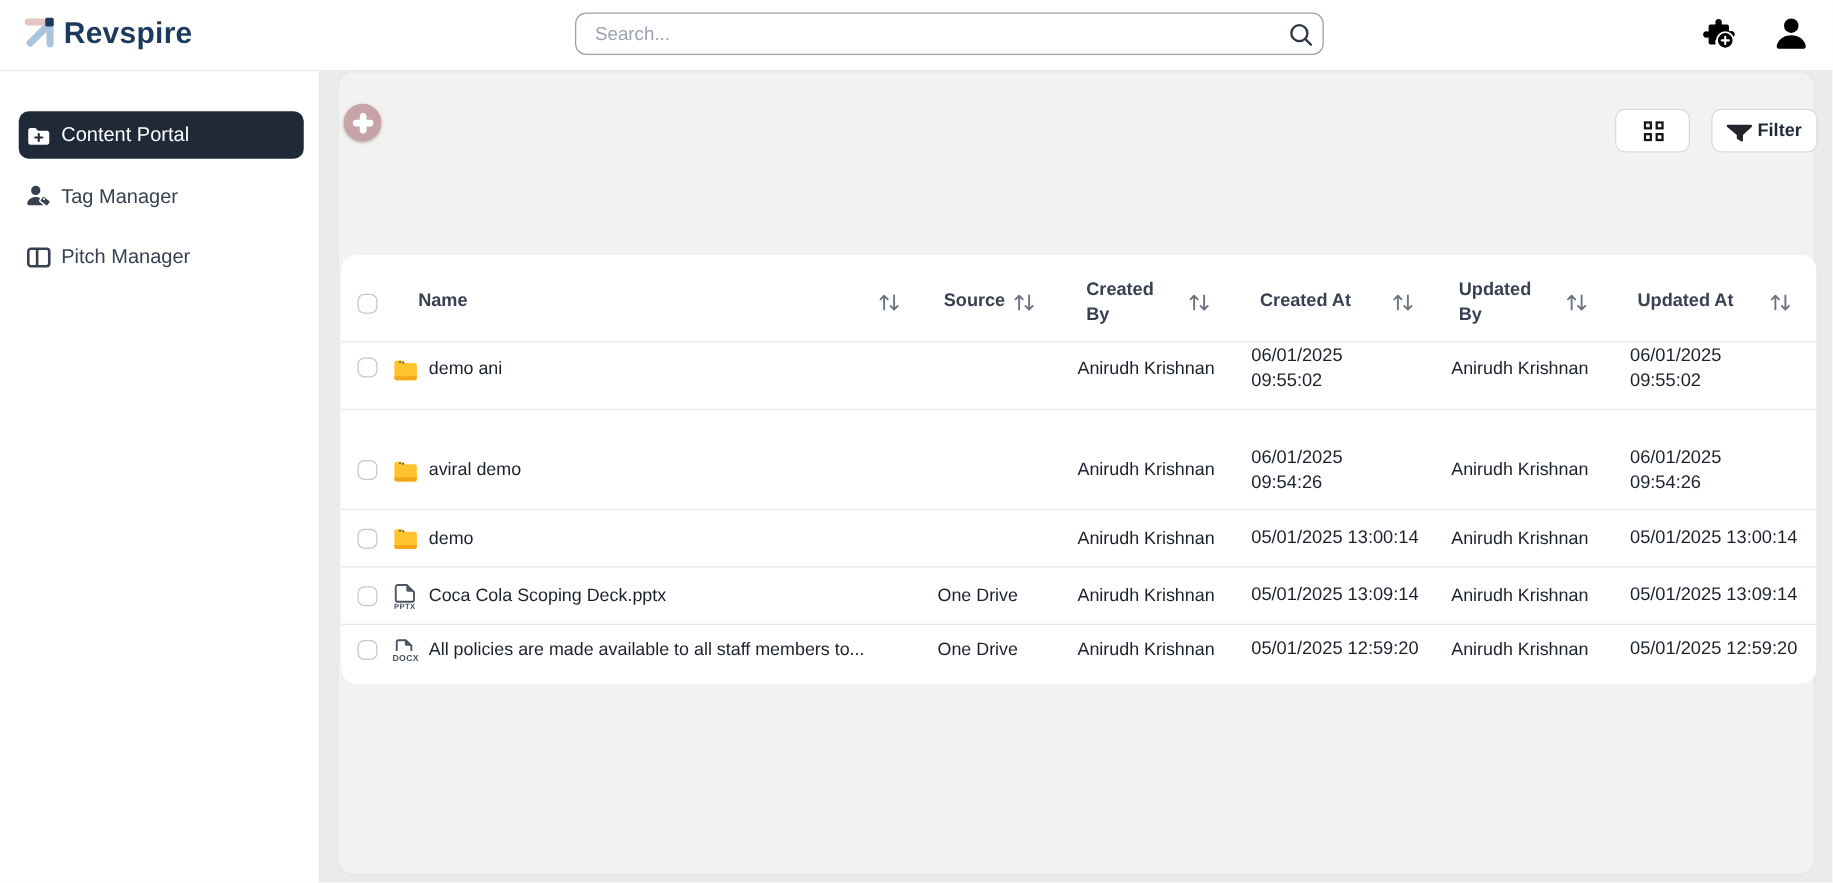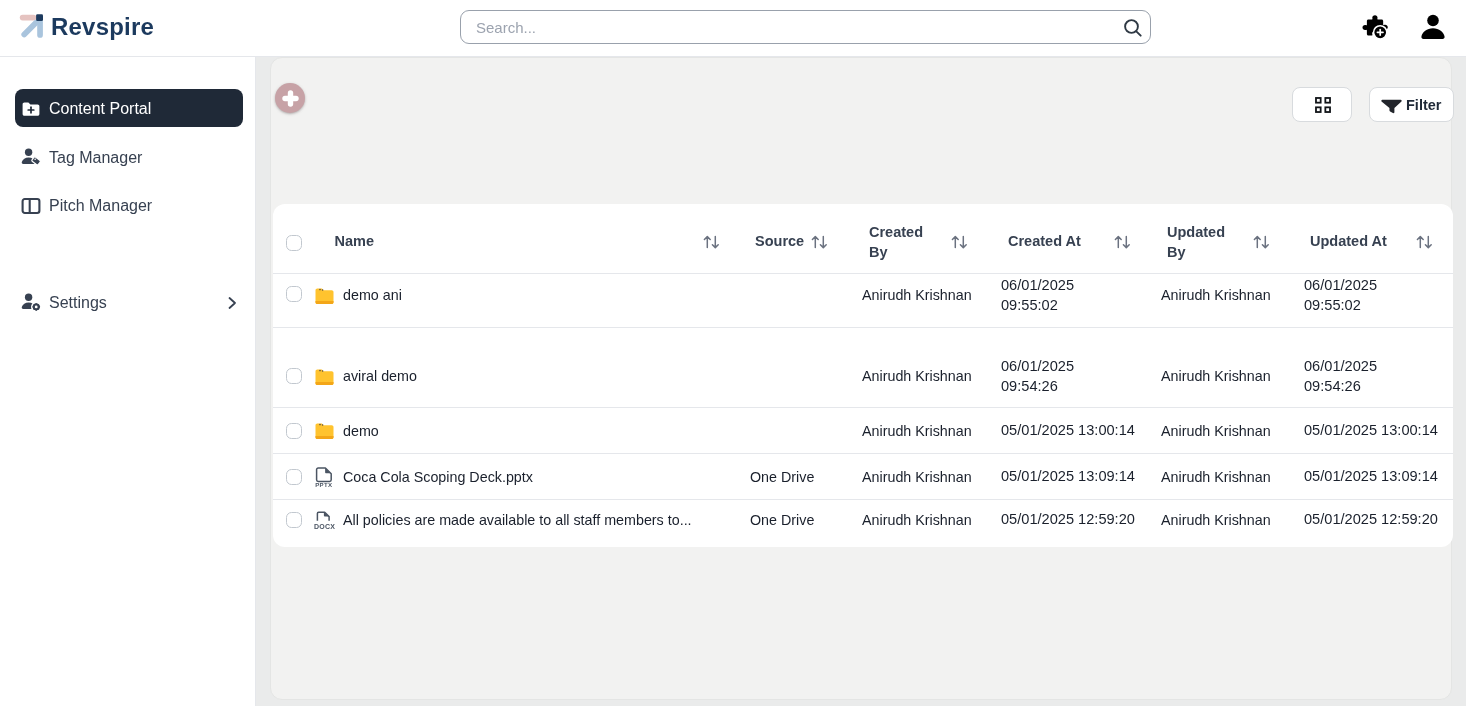--- a/index.html
+++ b/index.html
@@ -6,21 +6,21 @@
   html,body { width:1466px; height:706px; overflow:hidden; background:#fff;
     font-family:"Liberation Sans", sans-serif; }
   .abs { position:absolute; }
   #page { position:relative; width:1466px; height:706px; }
 
   
   #topbar { position:absolute; left:0; top:0; width:1466px; height:57px;
     background:#fff; border-bottom:1px solid #e5e7eb; z-index:5; }
   #logo-text { position:absolute; left:51px; top:13px; font-size:24px; font-weight:700;
     color:#1c3a5e; letter-spacing:0.2px; }
-  #search { position:absolute; left:460px; top:10px; width:691px; height:34px;
+  #search { position:absolute; left:460px; top:10px; width:599px; height:34px;
     border:1px solid #99a1ac; border-radius:9px; background:#fff;padding-left:16px; }
   #search-ph { position:absolute; left:15px; top:8px; font-size:15px; color:#9ca3af; }
 
   
   #sidebar { position:absolute; left:0; top:57px; width:256px; height:649px;
     background:#fff; border-right:1px solid #e5e7eb; }
   .nav-item { position:absolute; left:15px; width:228px; height:38px; border-radius:8px;
     color:#374151; font-size:16px; }
   .nav-item .lbl { position:absolute; left:34px; top:11px; }
   .nav-item.active { background:#1f2937; color:#fff; }
@@ -110,36 +110,20 @@
       </svg>
       <span class="lbl">Tag Manager</span>
     </div>
     <div class="nav-item" style="top:129px;">
       <svg class="nav-icon" viewBox="0 0 20 20" fill="none">
         <rect x="1.6" y="3" width="16.8" height="14" rx="2.2" stroke="#374151" stroke-width="2.1"></rect>
         <line x1="8.7" y1="3" x2="8.7" y2="17" stroke="#374151" stroke-width="2.1"></line>
       </svg>
       <span class="lbl">Pitch Manager</span>
     </div>
-    <div class="nav-item" style="top:225.5px;">
-      <svg class="nav-icon" viewBox="0 0 20 20">
-        <circle cx="7.6" cy="5.3" r="3.7" fill="#374151"></circle>
-        <path fill="#374151" d="M7.6 10.5c3.2 0 6 1.9 6.8 4.6 .3 1-.5 2-1.5 2H2.3c-1 0-1.8-1-1.5-2 .8-2.7 3.6-4.6 6.8-4.6z"></path>
-        <circle cx="15.2" cy="14.9" r="5.2" fill="#fff"></circle>
-        <g transform="translate(15.2 14.9)">
-          <rect x="-3.2" y="-3.2" width="6.4" height="6.4" rx="1.5" fill="#374151"></rect>
-          <rect x="-3.2" y="-3.2" width="6.4" height="6.4" rx="1.5" transform="rotate(45)" fill="#374151"></rect>
-          <circle r="1.4" fill="#fff"></circle>
-        </g>
-      </svg>
-      <span class="lbl">Settings</span>
-      <svg class="abs" style="left:209px;top:12px" width="16" height="16" viewBox="0 0 16 16" fill="none">
-        <polyline points="5.5,3 11,8 5.5,13" stroke="#374151" stroke-width="1.8" stroke-linecap="round" stroke-linejoin="round"></polyline>
-      </svg>
-    </div>
   </div>
 
   <div id="main">
     <div id="panel"></div>
   </div>
 
   <div id="addbtn">
     <svg class="abs" style="left:5.5px;top:5.5px" width="19" height="19" viewBox="0 0 19 19">
       <line x1="9.5" y1="4" x2="9.5" y2="15" stroke="#fff" stroke-width="5.4" stroke-linecap="round"></line>
       <line x1="4" y1="9.5" x2="15" y2="9.5" stroke="#fff" stroke-width="5.4" stroke-linecap="round"></line>

